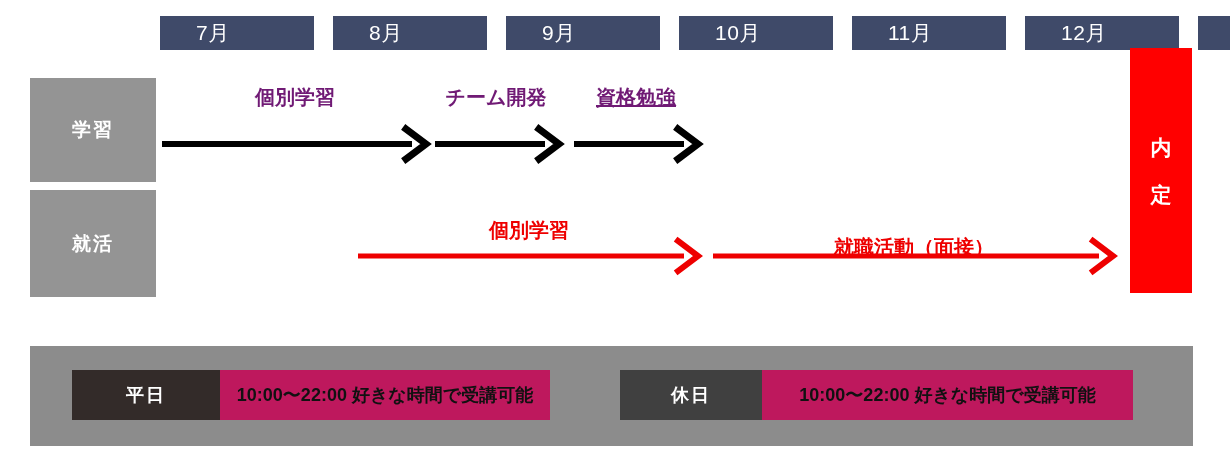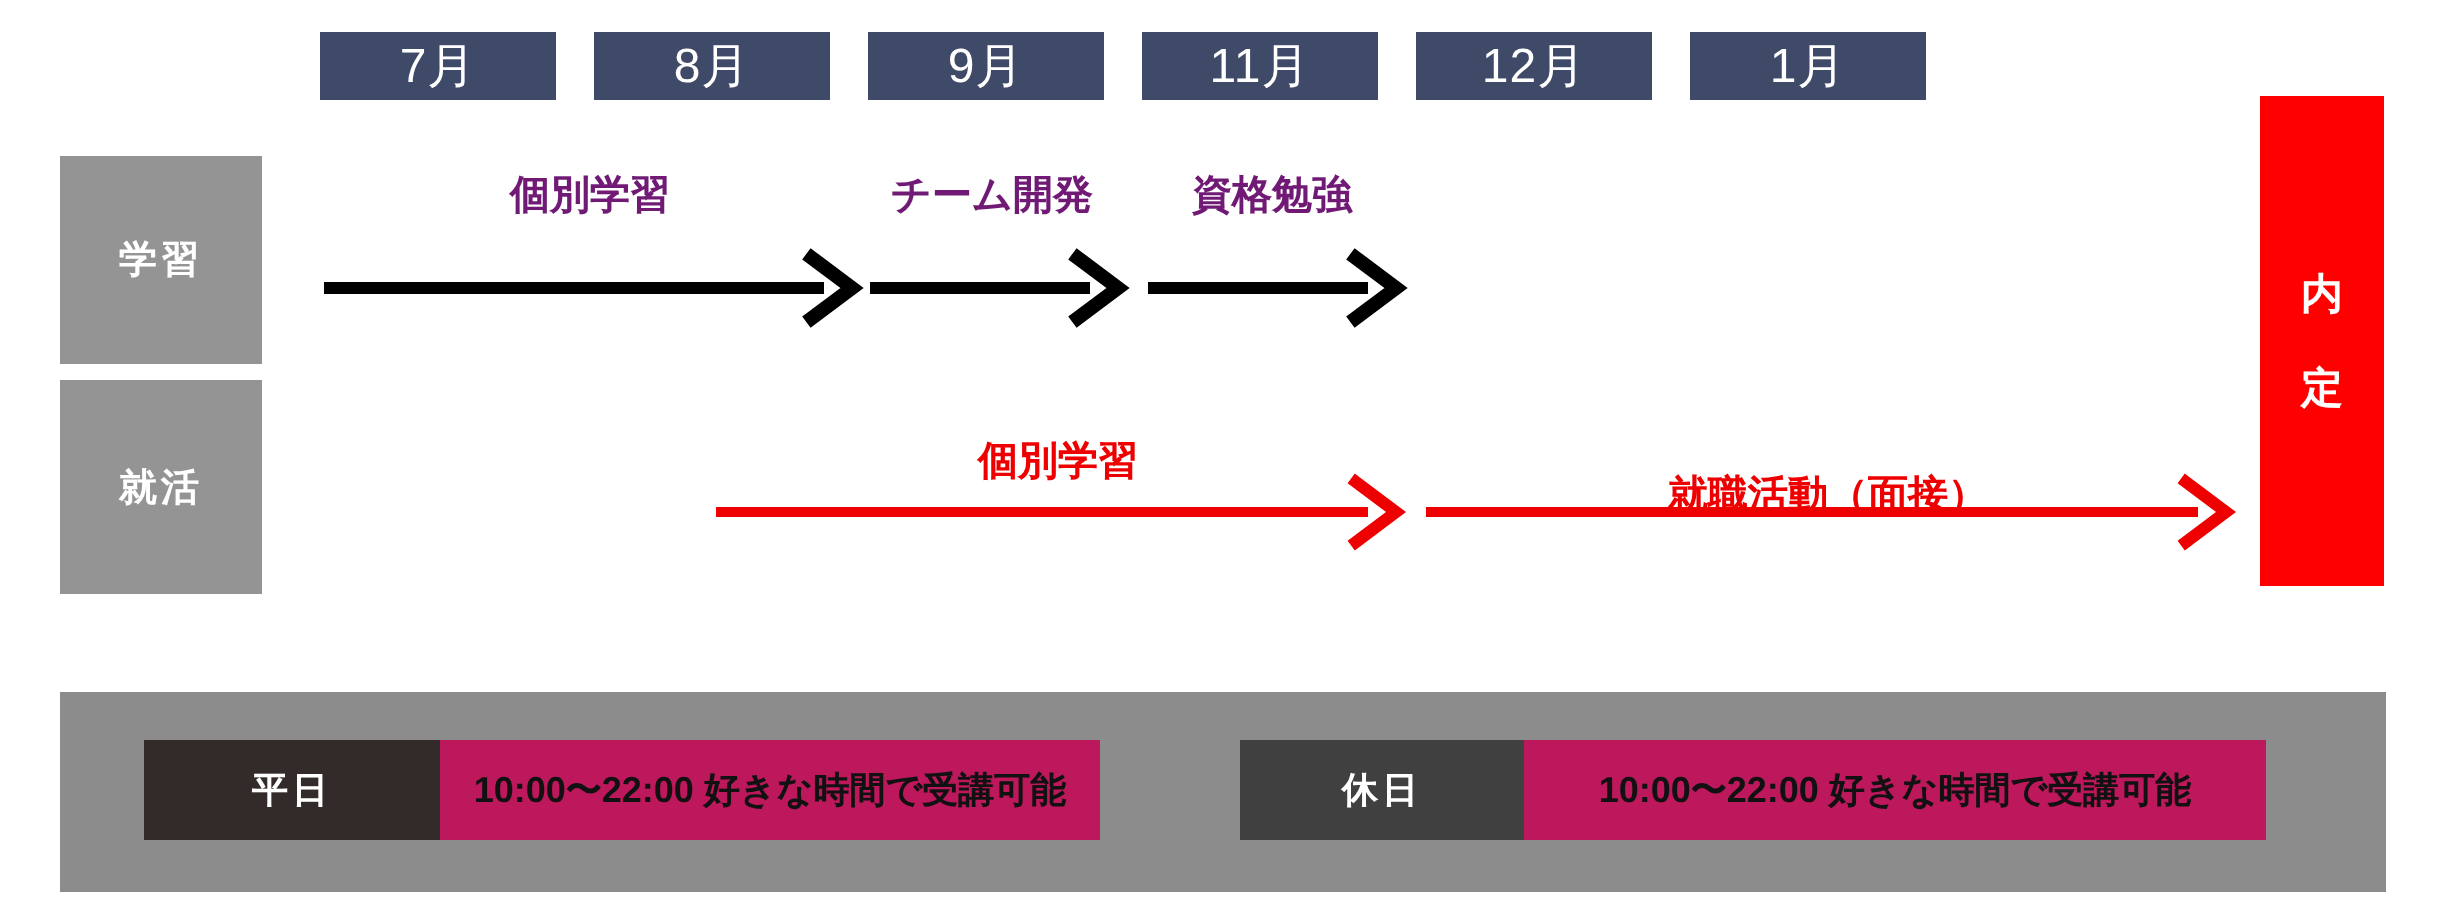--- a/index.html
+++ b/index.html
@@ -11,28 +11,29 @@
     position:relative;
   }
   #root{position:absolute;left:0;top:0;width:1230px;height:459px;}
 
   
   .month-row{position:absolute;left:160px;top:16px;height:34px;display:flex;gap:19px;}
   .month-box{
     width:118px;height:34px;
     background:#3f4a69;
     color:#ffffff;
-    display:flex;align-items:center;justify-content:center;
-    font-size:24px;letter-spacing:.5px;
+    display:flex;align-items:center;justify-content:flex-start;
+    font-size:21px;letter-spacing:.5px;
     font-weight:400;
+    padding-left:36px;
   }
 
   
   .row-label{
-    position:absolute;left:30px;width:101px;
+    position:absolute;left:30px;width:126px;
     background:#949494;color:#ffffff;
     display:flex;align-items:center;justify-content:center;
     font-size:19px;font-weight:700;letter-spacing:2px;
   }
   #label-study{top:78px;height:104px;}
   #label-job{top:190px;height:107px;}
 
   
   .arrow-svg{position:absolute;overflow:visible;}
   .arrow-label{
@@ -85,40 +86,43 @@
     <div class="month-box">
         <span>7月</span>
       </div>
     <div class="month-box">
         <span>8月</span>
       </div>
     <div class="month-box">
         <span>9月</span>
       </div>
     <div class="month-box">
+        <span>10月</span>
+      </div>
+    <div class="month-box">
         <span>11月</span>
       </div>
     <div class="month-box">
         <span>12月</span>
       </div>
     <div class="month-box">
         <span>1月</span>
       </div>
   </div>
 
   <div class="row-label" id="label-study">
     <span>学習</span>
   </div>
   <div class="row-label" id="label-job">
     <span>就活</span>
   </div>
 
   <div class="arrow-label black-label" style="left:163px;top:84px;width:264px;">個別学習</div>
   <div class="arrow-label black-label" style="left:430px;top:84px;width:132px;">チーム開発</div>
-  <div class="arrow-label black-label" style="left:570px;top:84px;width:132px;">資格勉強</div>
+  <div class="arrow-label black-label" style="left:570px;top:84px;width:132px;text-decoration:underline;">資格勉強</div>
 
   <svg class="arrow-svg" style="left:160px;top:126px;" width="272" height="36" viewBox="0 0 272 36">
     <line x1="2" y1="18" x2="252" y2="18" stroke="#000000" stroke-width="6"></line>
     <polyline points="246,3 266,18 246,33" fill="none" stroke="#000000" stroke-width="7" stroke-linecap="square" stroke-linejoin="miter"></polyline>
   </svg>
   <svg class="arrow-svg" style="left:433px;top:126px;" width="132" height="36" viewBox="0 0 132 36">
     <line x1="2" y1="18" x2="112" y2="18" stroke="#000000" stroke-width="6"></line>
     <polyline points="106,3 126,18 106,33" fill="none" stroke="#000000" stroke-width="7" stroke-linecap="square" stroke-linejoin="miter"></polyline>
   </svg>
   <svg class="arrow-svg" style="left:572px;top:126px;" width="132" height="36" viewBox="0 0 132 36">

